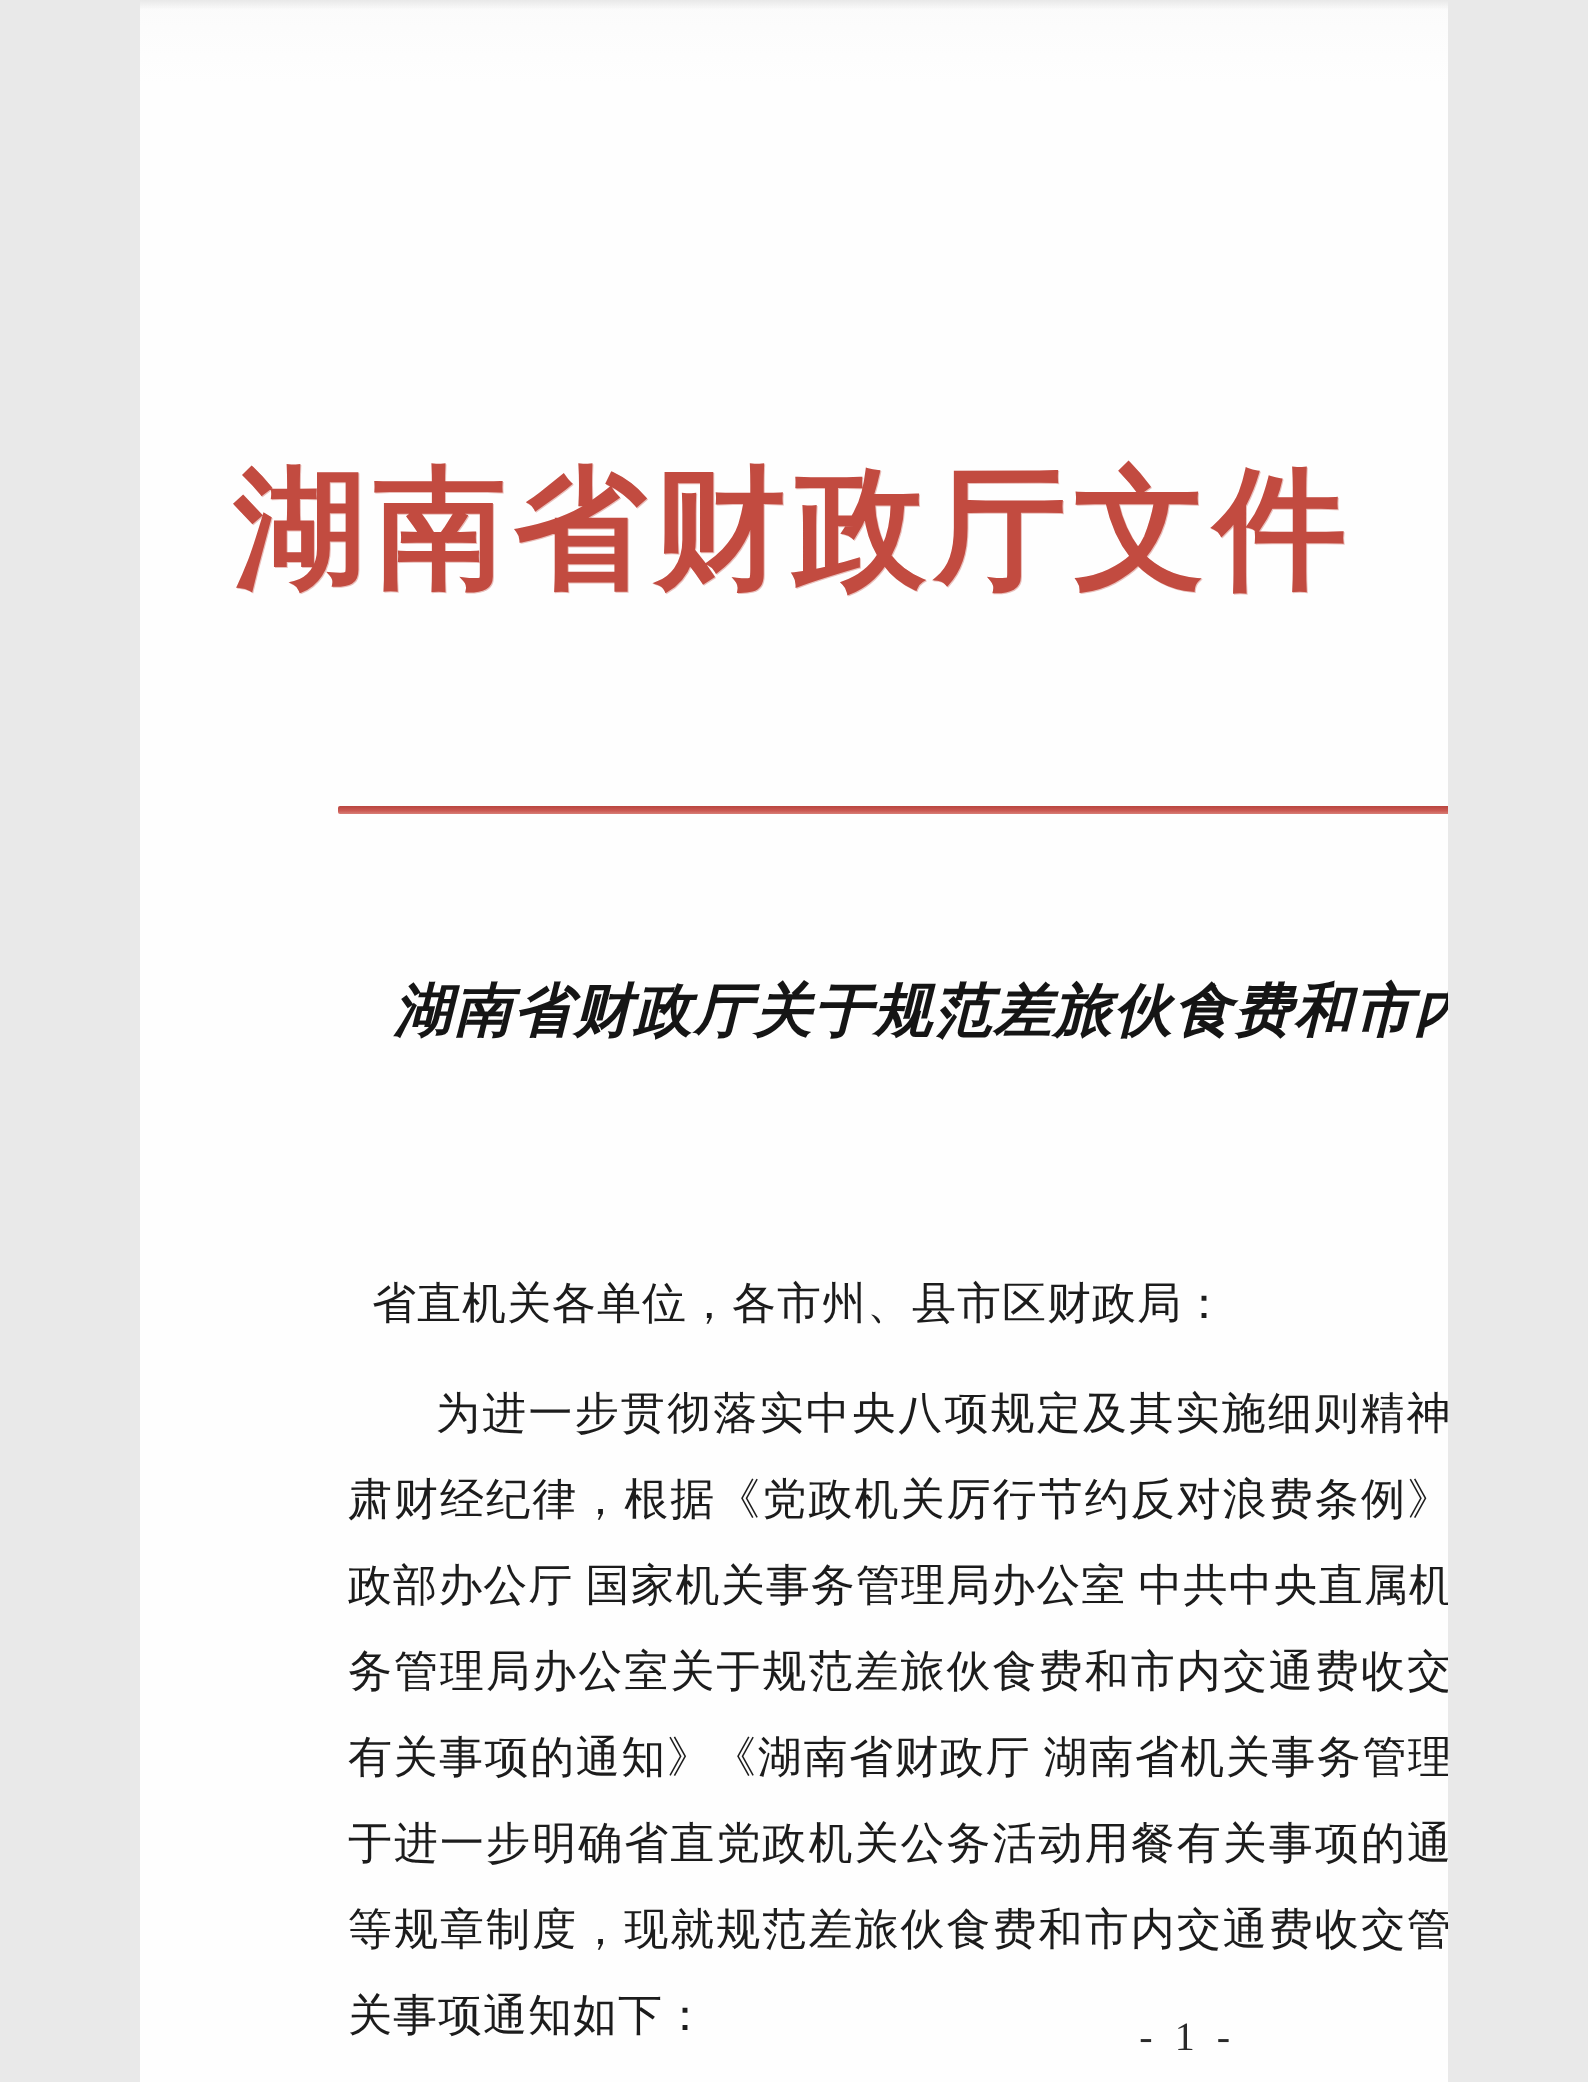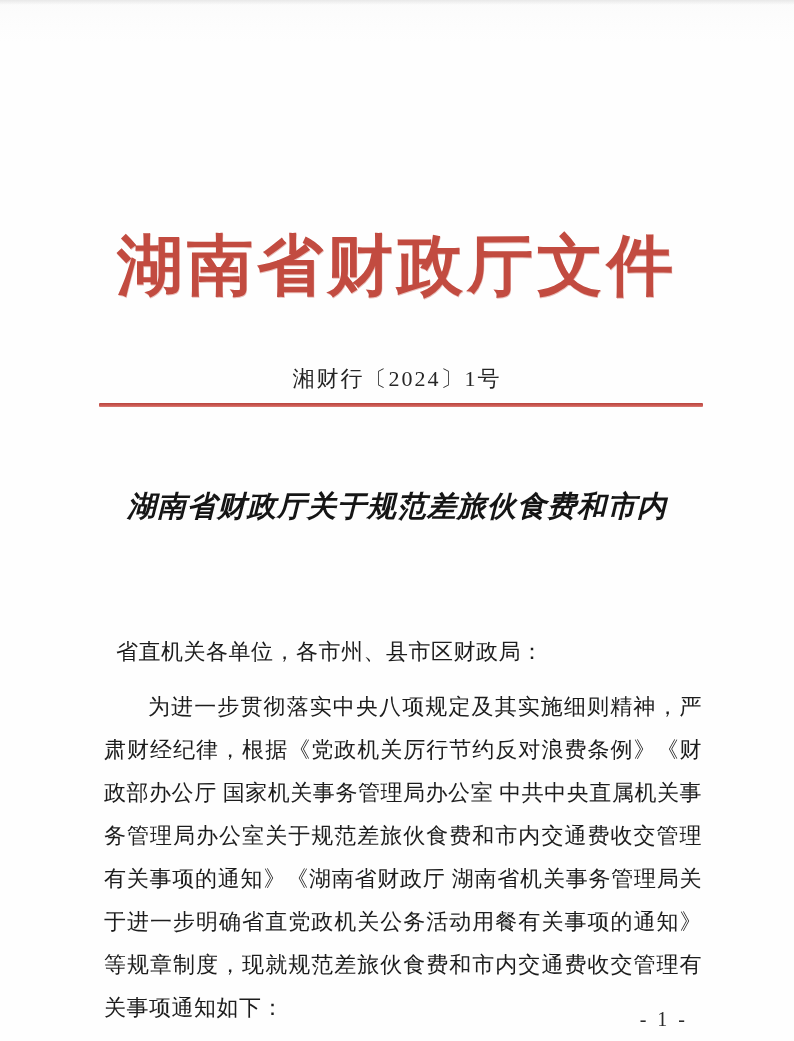--- a/index.html
+++ b/index.html
@@ -2,21 +2,21 @@
 <html><head>
 <meta charset="utf-8">
 <style>
   html, body {
     margin: 0;
     padding: 0;
     background: #e9e9e9;
   }
   .document {
     position: relative;
-    width: 794px;
+    width: 654px;
     height: 1041px;
     margin: 0 auto;
     background: linear-gradient(180deg, #fbfbfb 0%, #fefefe 4%, #fefefe 100%);
     overflow: hidden;
     font-family: "Liberation Serif", "DejaVu Serif", serif;
     color: #1e1e1e;
   }
   .scan-top-edge {
     position: absolute;
     top: 0;
@@ -102,21 +102,20 @@
 </style>
 </head>
 <body>
 
 <div class="document">
 
   <div class="scan-top-edge"></div>
 
   <div class="letterhead">湖南省财政厅文件</div>
 
-  <div class="doc-number">湘财行〔2024〕1号</div>
 
   <div class="red-divider"></div>
 
   <div class="doc-title">
     <div>湖南省财政厅关于规范差旅伙食费和市内</div>
   </div>
 
   <div class="body-block">
     <p class="salutation">省直机关各单位，各市州、县市区财政局：</p>
     <p class="body-paragraph">为进一步贯彻落实中央八项规定及其实施细则精神，严肃财经纪律，根据《党政机关厉行节约反对浪费条例》《财政部办公厅 国家机关事务管理局办公室 中共中央直属机关事务管理局办公室关于规范差旅伙食费和市内交通费收交管理有关事项的通知》《湖南省财政厅 湖南省机关事务管理局关于进一步明确省直党政机关公务活动用餐有关事项的通知》等规章制度，现就规范差旅伙食费和市内交通费收交管理有关事项通知如下：</p>

